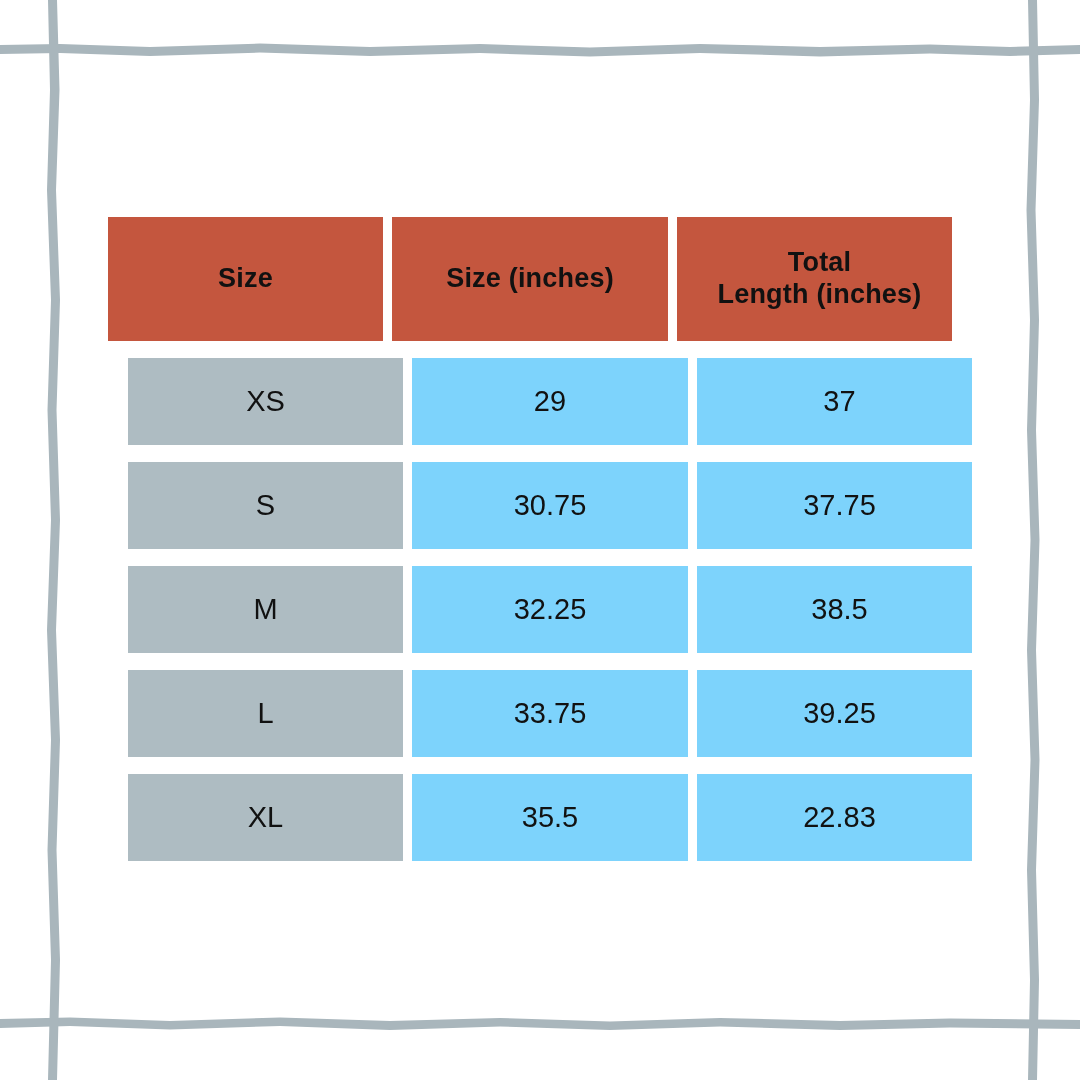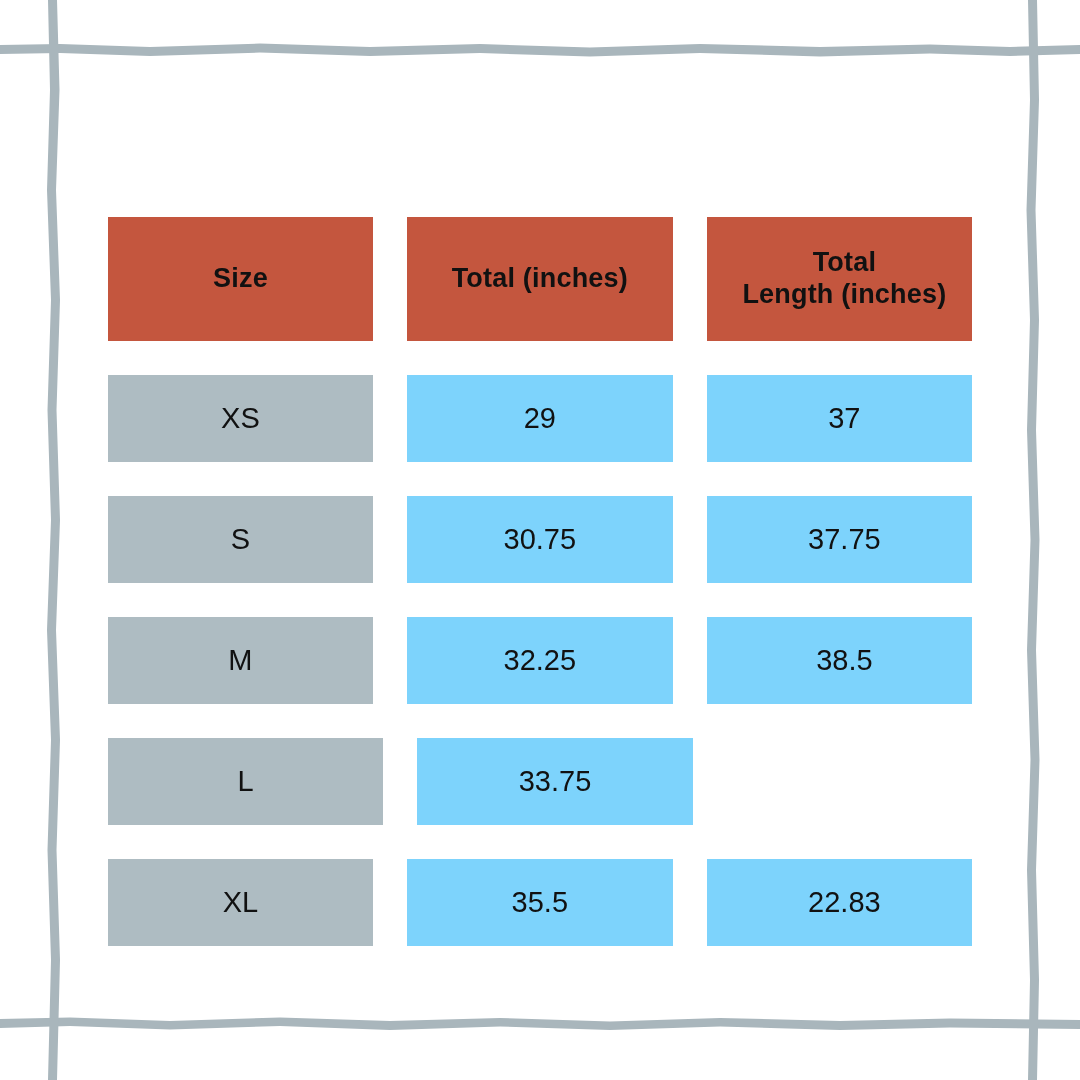--- a/index.html
+++ b/index.html
@@ -32,24 +32,24 @@
   
   #table-wrap {
     position: absolute;
     left: 108px;
     top: 217px;
     width: 864px;
   }
 
   .row {
     display: flex;
-    gap: 34px;
+    gap: 9px;
   }
 
-  .row + .row { margin-top: 34px; }
+  .row + .row { margin-top: 17px; justify-content: flex-end; }
 
   .cell {
     display: flex;
     align-items: center;
     justify-content: center;
     text-align: center;
     color: #111111;
     line-height: 1.18;
   }
 
@@ -92,21 +92,21 @@
              L 57,1080 L 60,960 L 56.5,850 L 60,740 L 56,630 L 60,520 L 56.5,410 L 60,300 L 56,190 L 59.5,90 L 57,0 Z" fill="#a9b6bc"></path>
 
     <path d="M 1028,0 L 1030,100 L 1026.5,210 L 1030,320 L 1027,430 L 1030.5,540 L 1027,650 L 1030.5,760 L 1027,870 L 1030,980 L 1028,1080
              L 1037,1080 L 1039,980 L 1036,870 L 1039.5,760 L 1036,650 L 1039.5,540 L 1036,430 L 1039,320 L 1035.5,210 L 1039,100 L 1037,0 Z" fill="#a9b6bc"></path>
   </svg>
 
   <div id="table-wrap">
 
     <div class="row header-row">
       <div class="cell col-0">Size</div>
-      <div class="cell col-1">Total (inches)</div>
+      <div class="cell col-1">Size (inches)</div>
       <div class="cell col-2 two-line">Total
 Length (inches)</div>
     </div>
 
     <div class="row body-row">
       <div class="cell col-0">XS</div>
       <div class="cell col-1">29</div>
       <div class="cell col-2">37</div>
     </div>
 
@@ -118,20 +118,21 @@
 
     <div class="row body-row">
       <div class="cell col-0">M</div>
       <div class="cell col-1">32.25</div>
       <div class="cell col-2">38.5</div>
     </div>
 
     <div class="row body-row">
       <div class="cell col-0">L</div>
       <div class="cell col-1">33.75</div>
+      <div class="cell col-2">39.25</div>
     </div>
 
     <div class="row body-row">
       <div class="cell col-0">XL</div>
       <div class="cell col-1">35.5</div>
       <div class="cell col-2">22.83</div>
     </div>
 
   </div>
 </div>

